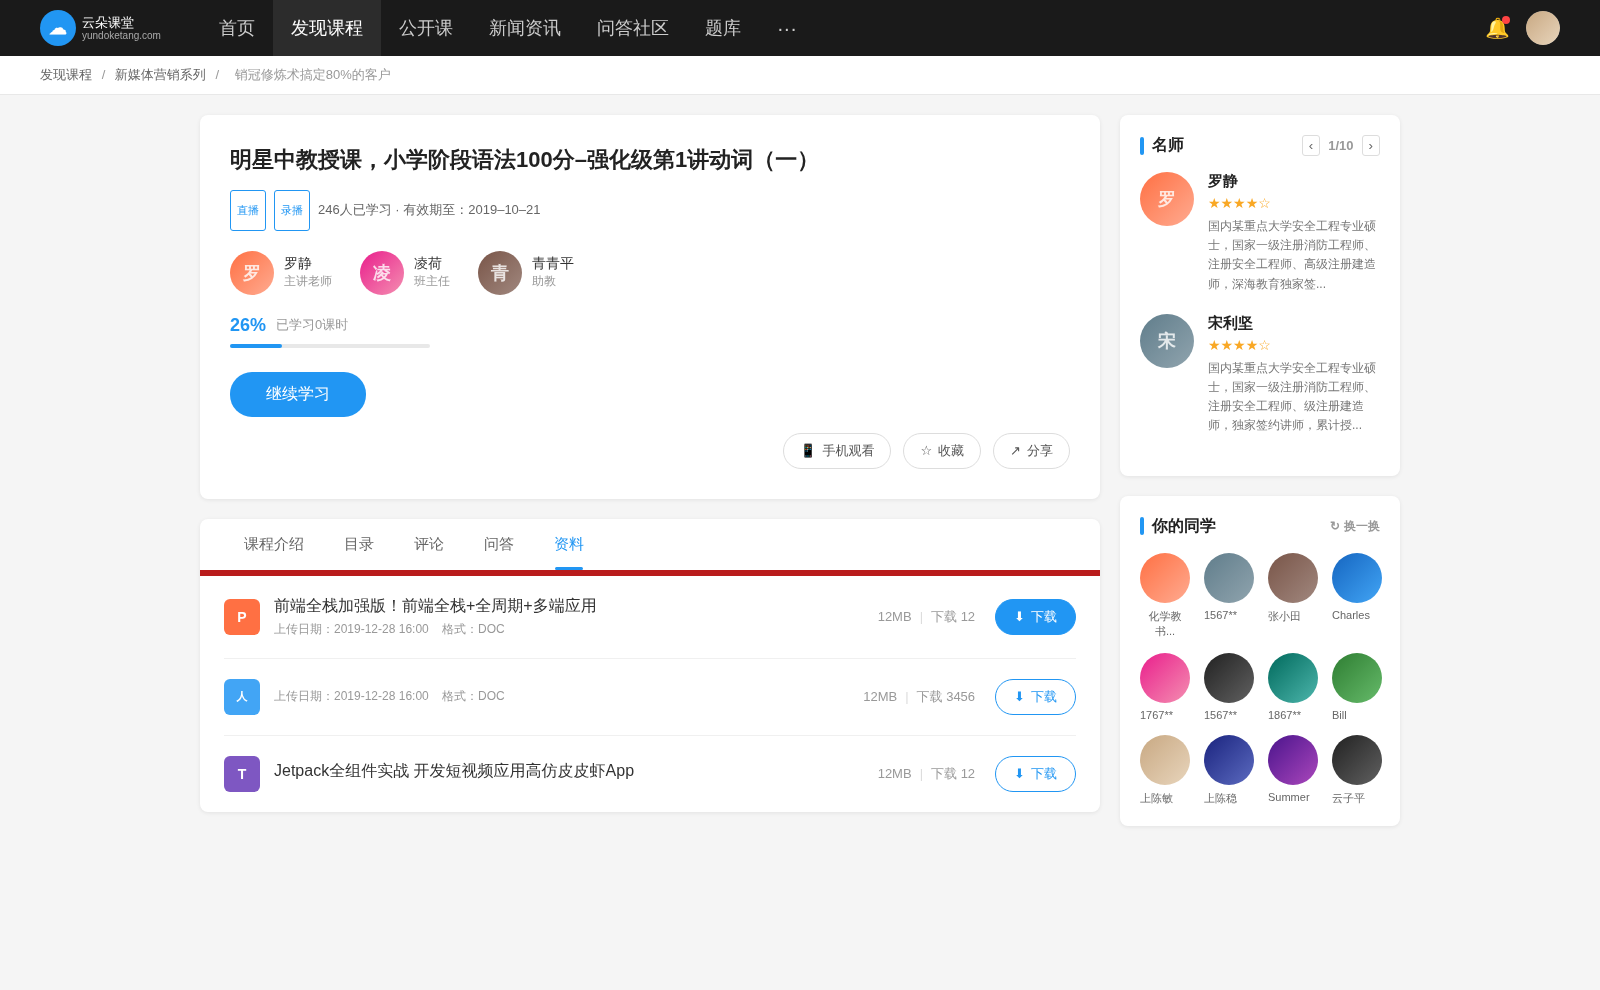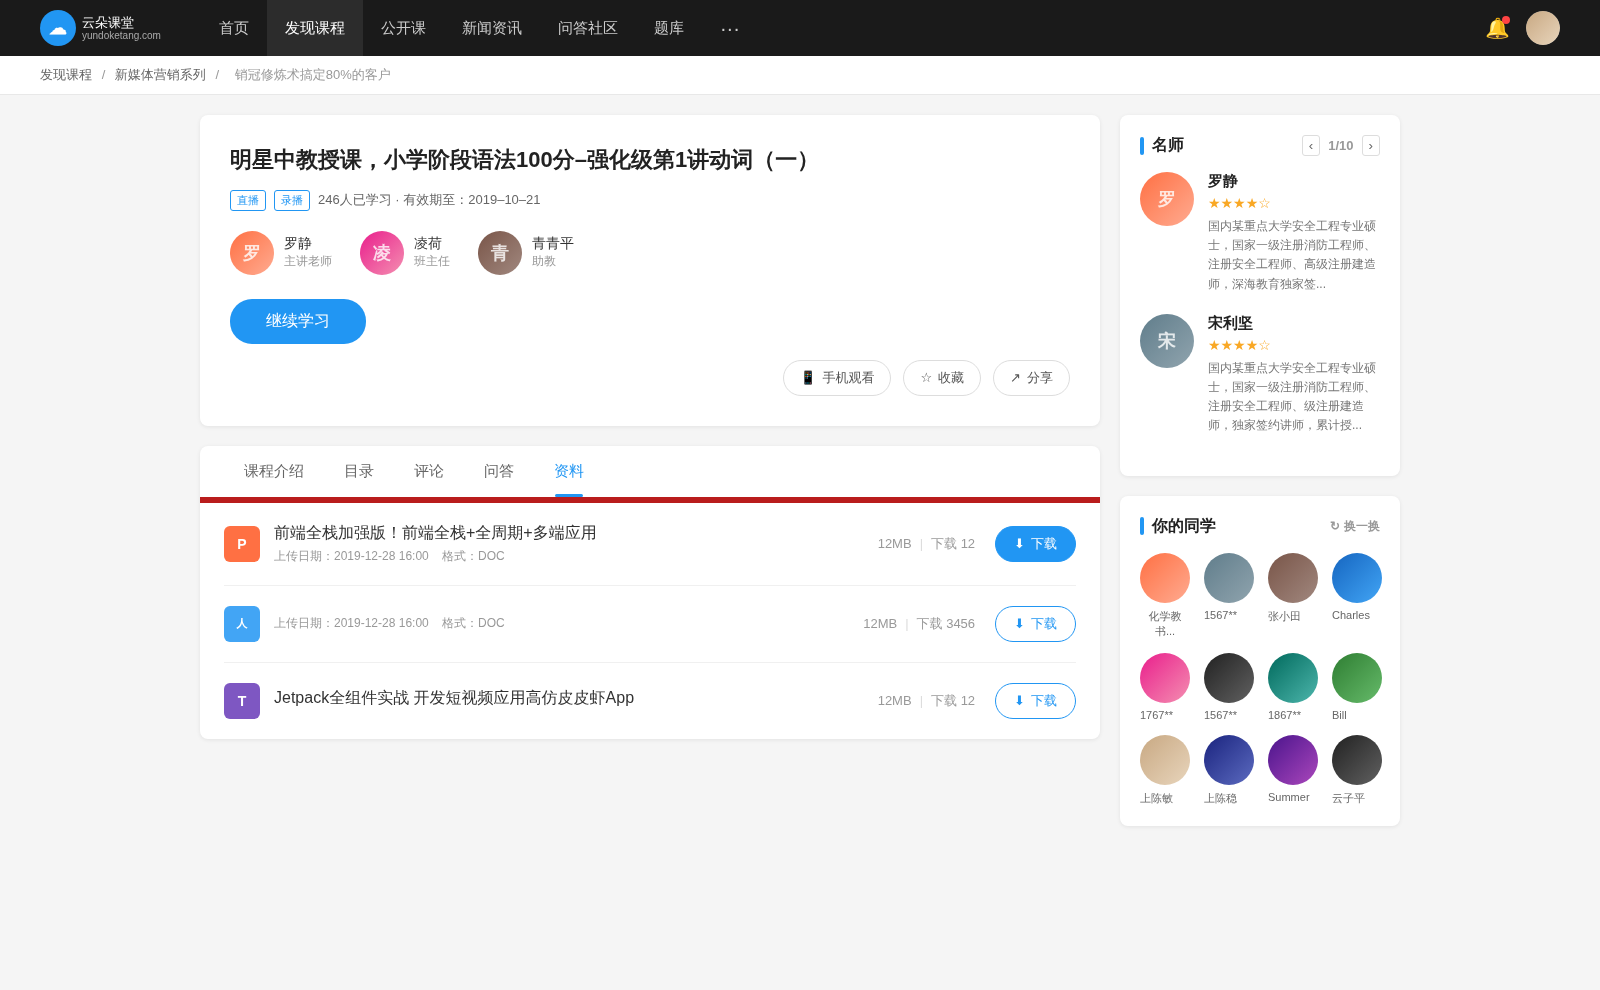--- a/index.html
+++ b/index.html
@@ -5,21 +5,21 @@
     * { box-sizing: border-box; margin: 0; padding: 0; }
     body { font-family: -apple-system, BlinkMacSystemFont, 'PingFang SC', 'Microsoft YaHei', sans-serif; background: #f5f5f5; font-size: 14px; color: #333; }
 
     
     .navbar { background: #1a1a1a; display: flex; align-items: center; height: 56px; padding: 0 40px; }
     .logo { display: flex; align-items: center; margin-right: 40px; }
     .logo-icon { width: 36px; height: 36px; background: #2196f3; border-radius: 50%; display: flex; align-items: center; justify-content: center; color: white; font-size: 18px; font-weight: bold; margin-right: 6px; }
     .logo-text { color: white; font-size: 13px; line-height: 1.2; }
     .logo-sub { color: #aaa; font-size: 10px; }
     .nav-items { display: flex; gap: 0; flex: 1; }
-    .nav-item { color: #ccc; padding: 8px 18px; height: 56px; display: flex; align-items: center; cursor: pointer; font-size: 15px; }
+    .nav-item { color: #ccc; padding: 8px 18px; height: 56px; display: flex; align-items: center; cursor: pointer; font-size: 18px; }
     .nav-item.active { background: #2c2c2c; color: white; }
     .nav-dots { color: #ccc; font-size: 20px; padding: 0 18px; cursor: pointer; }
     .nav-right { display: flex; align-items: center; gap: 16px; margin-left: auto; }
     .bell-icon { color: #ccc; font-size: 20px; cursor: pointer; position: relative; }
     .bell-dot { width: 8px; height: 8px; background: #f44; border-radius: 50%; position: absolute; top: 0; right: 0; }
     .avatar-nav { width: 34px; height: 34px; border-radius: 50%; background: #888; overflow: hidden; cursor: pointer; }
     .avatar-nav-img { width: 100%; height: 100%; background: linear-gradient(135deg, #c9a87c, #e8c99a); border-radius: 50%; }
 
     
     .breadcrumb { background: white; padding: 10px 40px; border-bottom: 1px solid #e8e8e8; font-size: 13px; color: #666; }
@@ -28,21 +28,21 @@
 
     
     .main-layout { display: flex; max-width: 1240px; margin: 20px auto; gap: 20px; padding: 0 20px; }
     .main-content { flex: 1; min-width: 0; }
     .sidebar { width: 280px; flex-shrink: 0; }
 
     
     .course-card { background: white; border-radius: 8px; padding: 30px; margin-bottom: 20px; box-shadow: 0 1px 4px rgba(0,0,0,0.08); }
     .course-title { font-size: 22px; font-weight: bold; color: #222; margin-bottom: 14px; line-height: 1.4; }
     .course-tags { display: flex; align-items: center; gap: 8px; margin-bottom: 16px; }
-    .tag { border: 1px solid #2196f3; color: #2196f3; font-size: 11px; padding: 2px 6px; border-radius: 3px; }
+    .tag { border: 1px solid #2196f3; color: #2196f3; font-size: 11px; padding: 12px 6px; border-radius: 3px; }
     .course-meta { color: #666; font-size: 13px; }
     .instructors { display: flex; gap: 28px; margin: 20px 0; }
     .instructor { display: flex; align-items: center; gap: 10px; }
     .instructor-avatar { width: 44px; height: 44px; border-radius: 50%; overflow: hidden; }
     .instructor-info { display: flex; flex-direction: column; }
     .instructor-name { font-size: 14px; color: #333; font-weight: 500; }
     .instructor-role { font-size: 12px; color: #999; }
     .progress-section { margin: 20px 0; }
     .progress-label { display: flex; align-items: center; gap: 10px; margin-bottom: 8px; }
     .progress-pct { font-size: 18px; color: #2196f3; font-weight: bold; }
@@ -186,20 +186,29 @@
         <div class="instructor">
           <div class="instructor-avatar">
             <div class="face av-brown">青</div>
           </div>
           <div class="instructor-info">
             <span class="instructor-name">青青平</span>
             <span class="instructor-role">助教</span>
           </div>
         </div>
       </div>
+      <div class="progress-section">
+        <div class="progress-label">
+          <span class="progress-pct">26%</span>
+          <span class="progress-sub">已学习0课时</span>
+        </div>
+        <div class="progress-bar-bg">
+          <div class="progress-bar-fill" style="width: 26%;"></div>
+        </div>
+      </div>
       <div class="actions-row">
         <button class="btn-continue">继续学习</button>
         <div class="action-btns">
           <button class="action-btn">
             <span>📱</span>
             <span>手机观看</span>
           </button>
           <button class="action-btn">
             <span>☆</span>
             <span>收藏</span>

